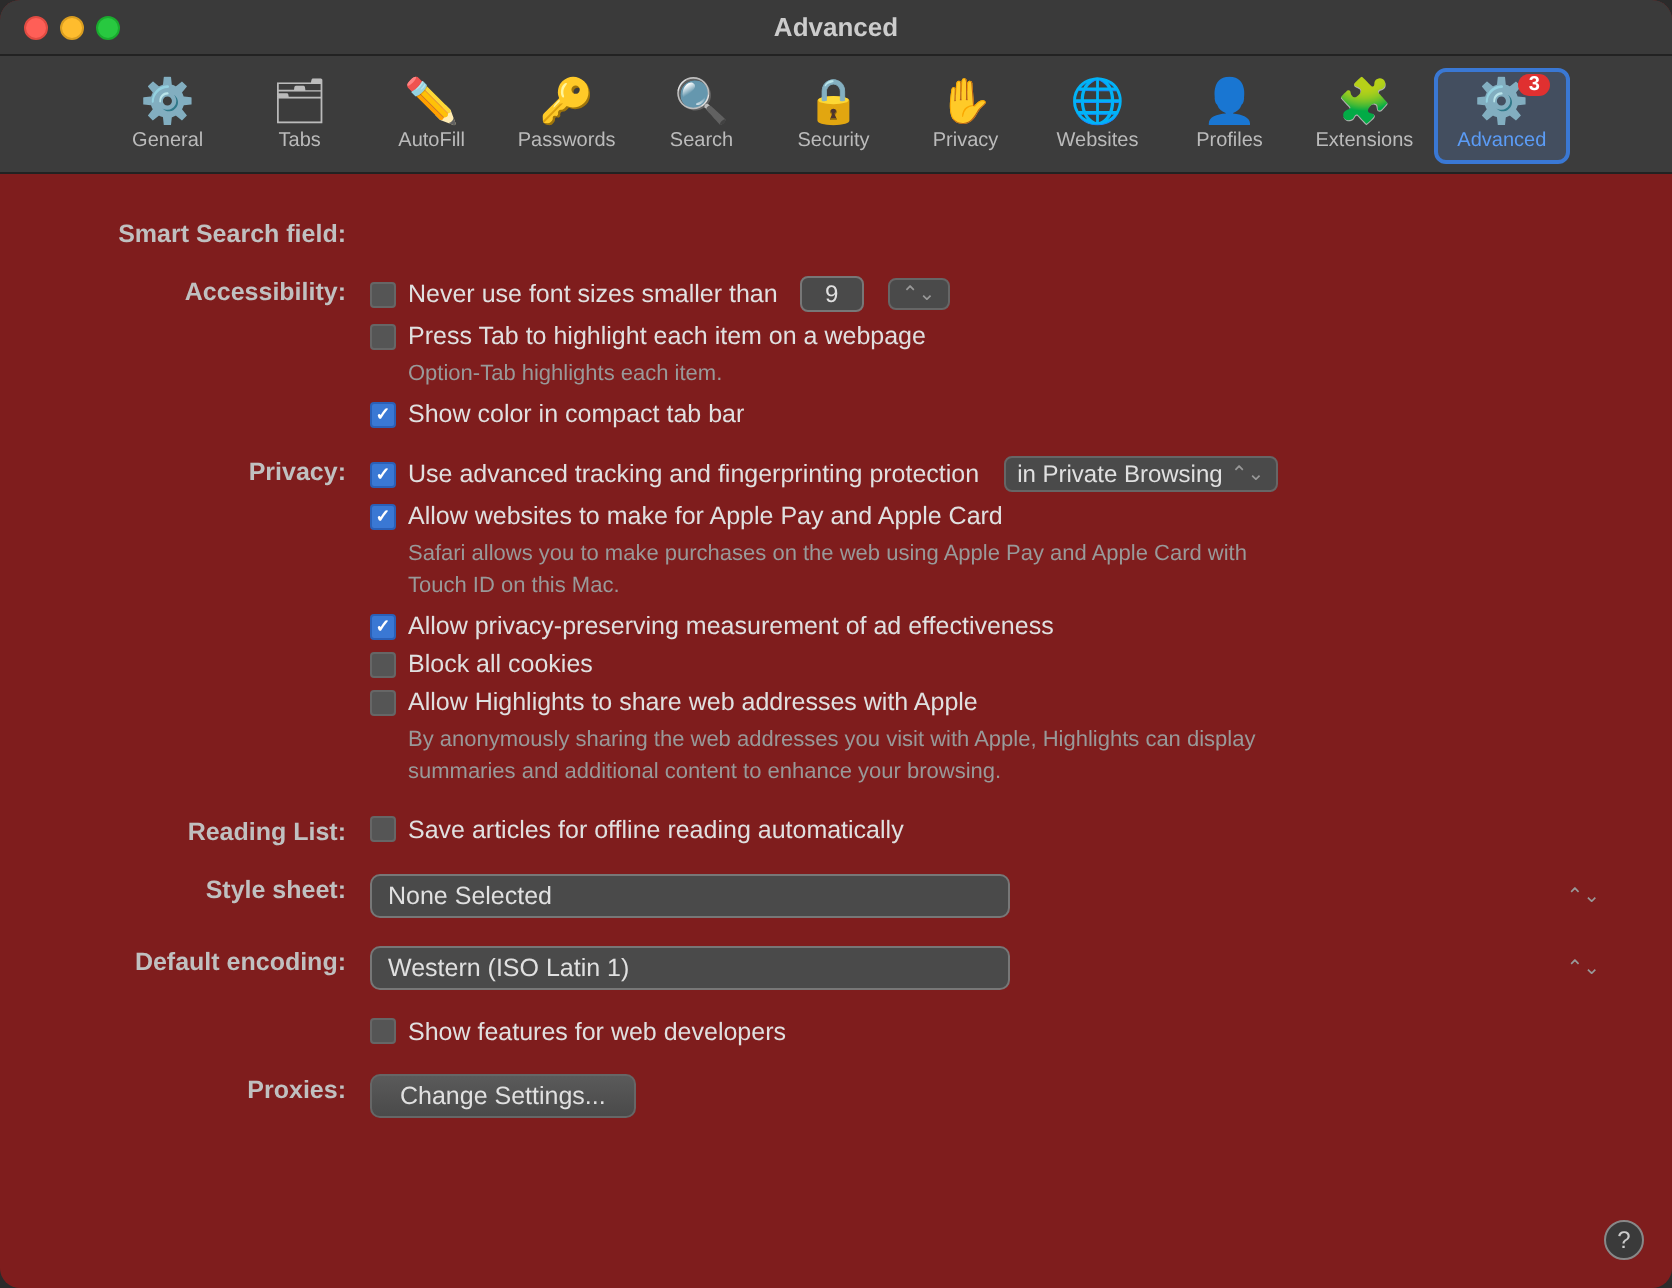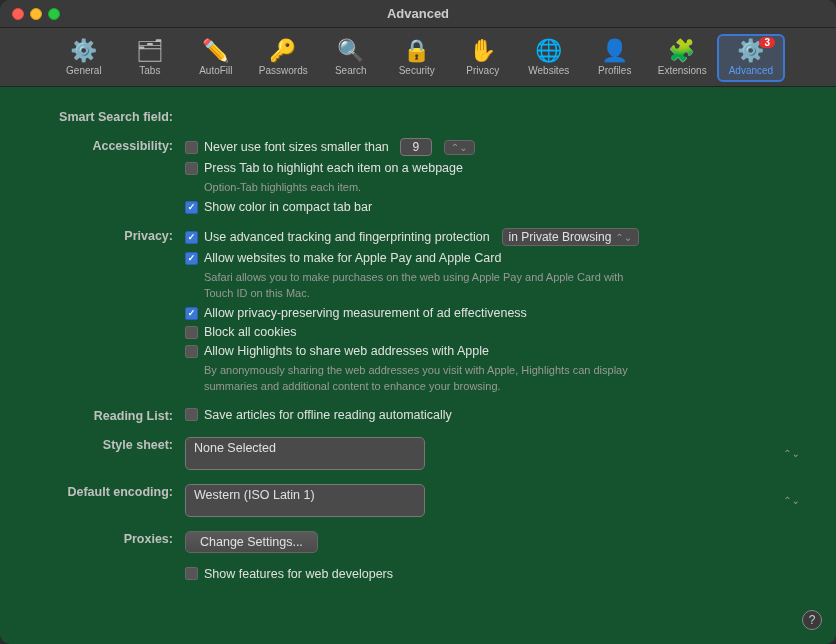--- a/index.html
+++ b/index.html
@@ -8,21 +8,21 @@
       background: #2b2b2b;
       width: 836px;
       height: 644px;
       overflow: hidden;
       color: #e0e0e0;
       font-size: 13px;
     }
     .window {
       width: 836px;
       height: 644px;
-      background: #14532d;
+      background: #7f1d1d;
       border-radius: 10px;
       overflow: hidden;
       display: flex;
       flex-direction: column;
     }
     .title-bar {
       background: #3a3a3a;
       height: 28px;
       display: flex;
       align-items: center;
@@ -175,24 +175,24 @@
       margin-left: 6px;
       gap: 4px;
     }
     .inline-dropdown .arrow { font-size: 10px; color: #999; }
     .dropdown-select {
       background: #4a4a4a;
       border: 1px solid #777;
       border-radius: 5px;
       color: #e0e0e0;
       font-size: 12.5px;
-      padding: 3px 24px 14px 8px;
+      padding: 3px 24px 3px 8px;
       appearance: none;
       -webkit-appearance: none;
-      width: 240px;
+      width: 320px;
       cursor: pointer;
       position: relative;
     }
     .select-wrapper {
       position: relative;
       display: inline-block;
     }
     .select-wrapper::after {
       content: '⌃⌄';
       position: absolute;
@@ -390,35 +390,35 @@
         <div class="select-wrapper">
           <select class="dropdown-select">
             <option>Western (ISO Latin 1)</option>
             <option>Unicode (UTF-8)</option>
           </select>
         </div>
       </div>
     </div>
 
     <div class="row">
+      <div class="row-label"></div>
+      <div class="row-content">
+        <div class="checkbox-row">
+          <div class="checkbox"></div>
+          <span class="checkbox-label">Show features for web developers</span>
+        </div>
+      </div>
+    </div>
+
+    <div class="row">
       <div class="row-label">Proxies:</div>
       <div class="row-content">
         <div>
           <button class="button">Change Settings...</button>
         </div>
       </div>
     </div>
 
-    <div class="row">
-      <div class="row-label"></div>
-      <div class="row-content">
-        <div class="checkbox-row">
-          <div class="checkbox"></div>
-          <span class="checkbox-label">Show features for web developers</span>
-        </div>
-      </div>
-    </div>
-
   </div>
 
   <div class="help-btn" style="position:absolute; bottom:14px; right:14px;">?</div>
 
 </div>
 
 </body></html>

